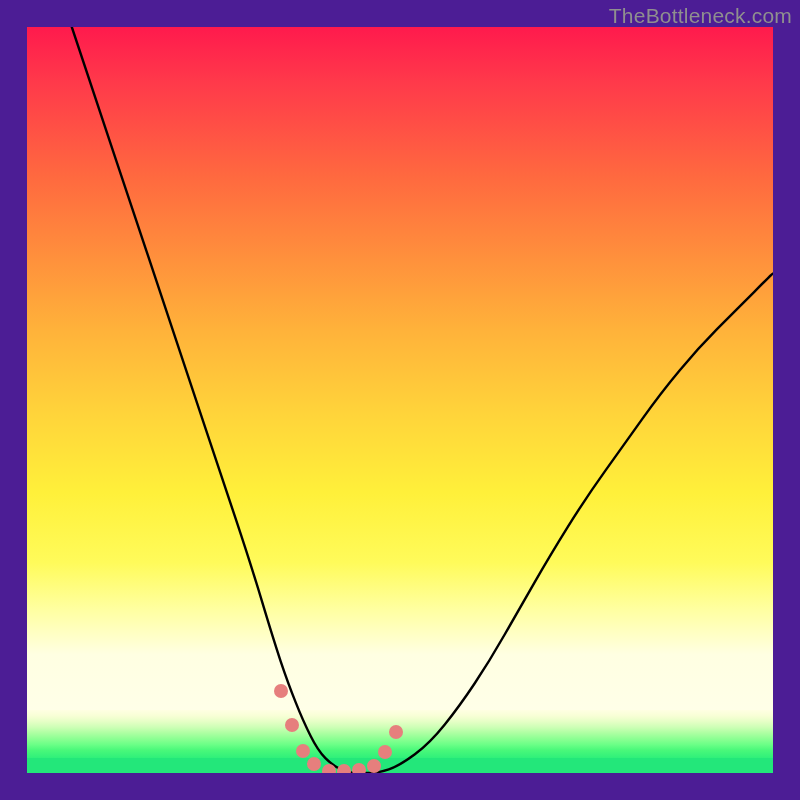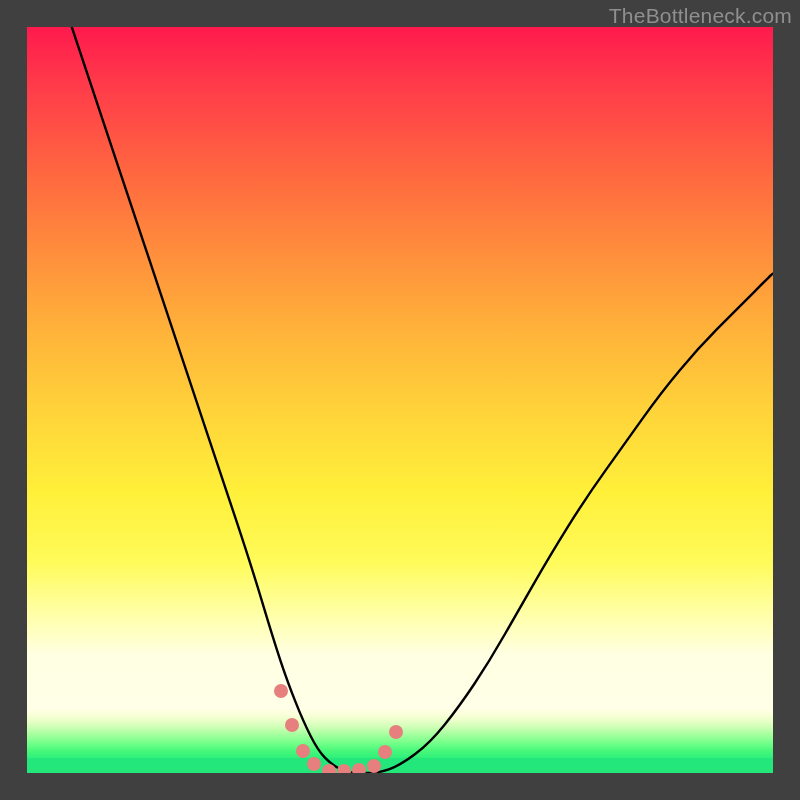--- a/index.html
+++ b/index.html
@@ -7,21 +7,21 @@
     padding: 0;
     width: 800px;
     height: 800px;
     overflow: hidden;
     background: #000;
     font-family: Arial, Helvetica, sans-serif;
   }
   .frame {
     position: absolute;
     inset: 0;
-    background: #404040;
+    background: #4c1d95;
   }
   .plot-area {
     position: absolute;
     left: 27px;
     top: 27px;
     width: 746px;
     height: 746px;
     overflow: hidden;
   }
   .gradient-bg {

